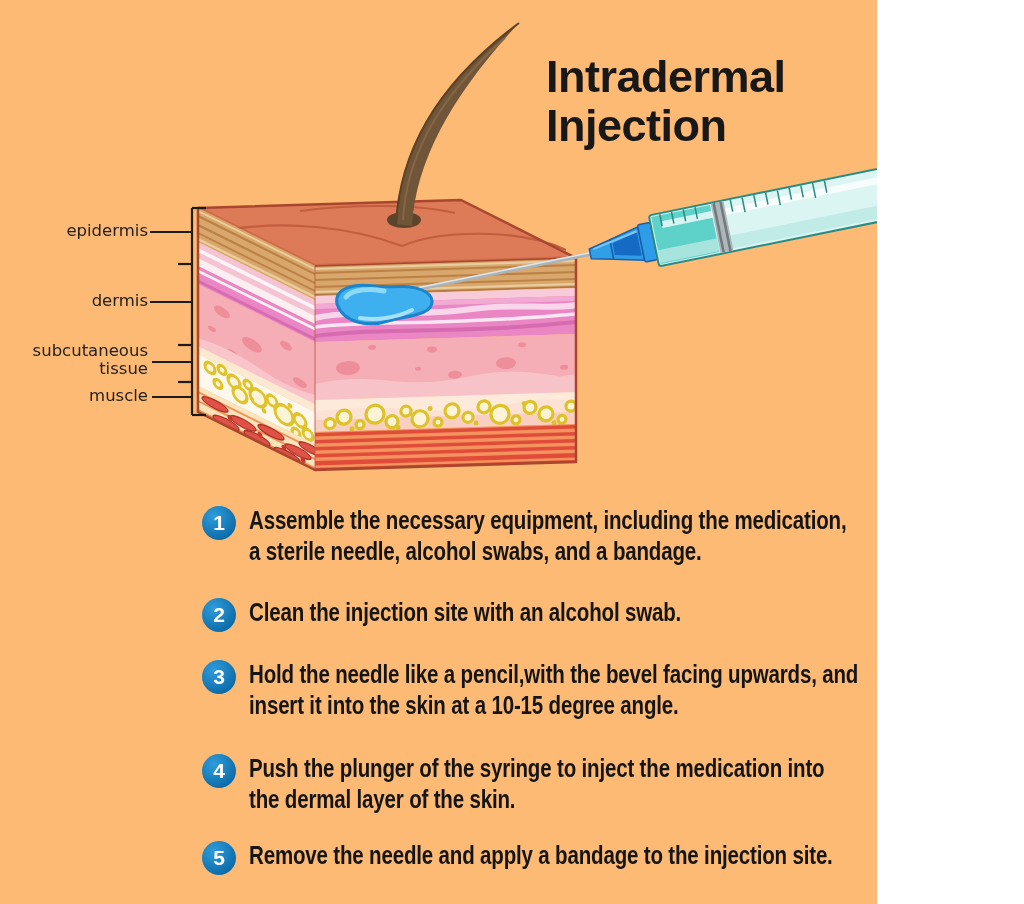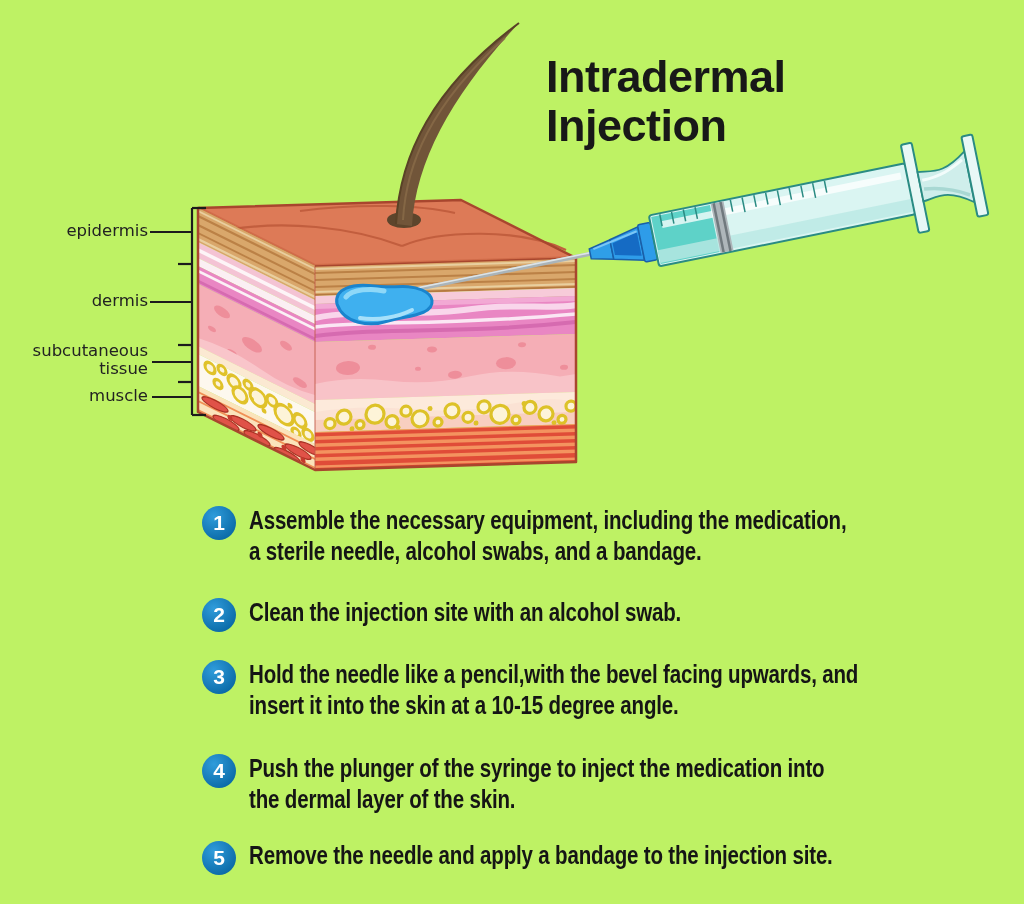--- a/index.html
+++ b/index.html
@@ -1,16 +1,16 @@
 <!DOCTYPE html>
 <html><head>
 <meta charset="utf-8">
 <style>
   html,body{margin:0;padding:0;background:#fff;}
-  #canvas{position:relative;width:1024px;height:904px;background:#bef264;overflow:hidden;
+  #canvas{position:relative;width:877px;height:904px;background:#fdba74;overflow:hidden;
           font-family:"Liberation Sans",sans-serif;}
   #skin-svg{position:absolute;left:0;top:0;width:1024px;height:904px;}
   .skew-left{transform:skewY(26.4deg);transform-origin:198px 0;transform-box:view-box;}
   .skew-front{transform:skewY(-1.76deg);transform-origin:315px 0;transform-box:view-box;}
   .title{position:absolute;left:546px;top:52px;font-size:45px;line-height:49px;font-weight:600;
          letter-spacing:-0.5px;color:#181818;white-space:pre-line;}
   .skin-label{position:absolute;font-family:"DejaVu Sans",sans-serif;font-size:16.5px;line-height:18px;
               color:#222;text-align:right;white-space:pre-line;}
   #label-epidermis{left:-2px;top:222px;width:150px;}
   #label-dermis{left:-2px;top:292px;width:150px;}

